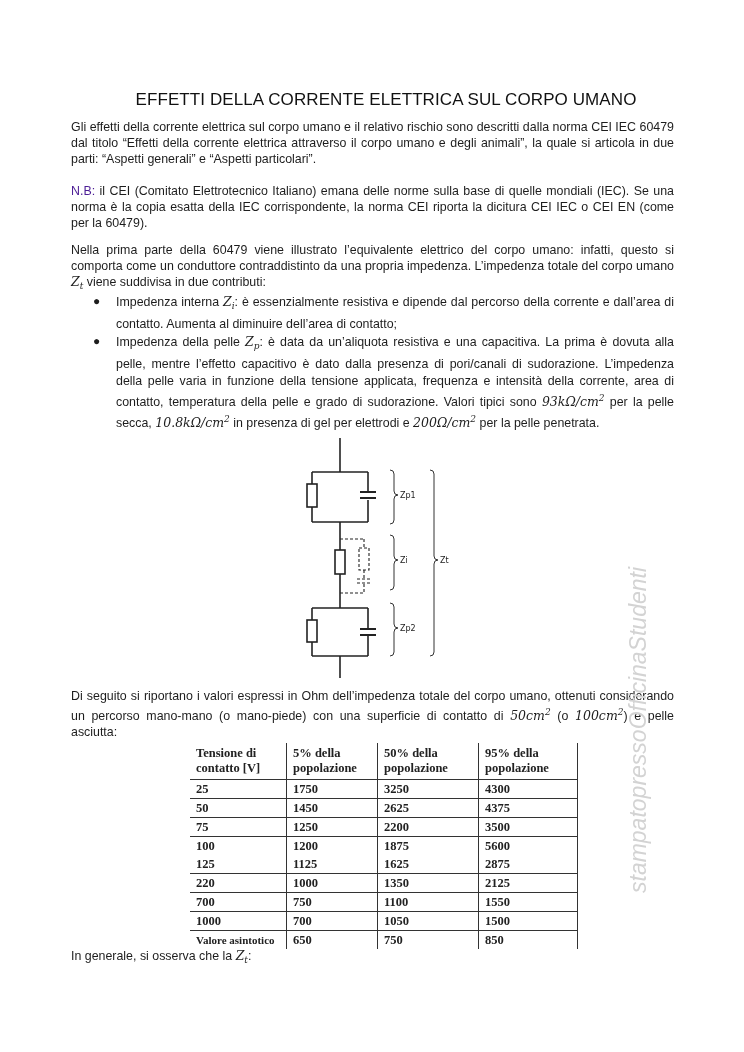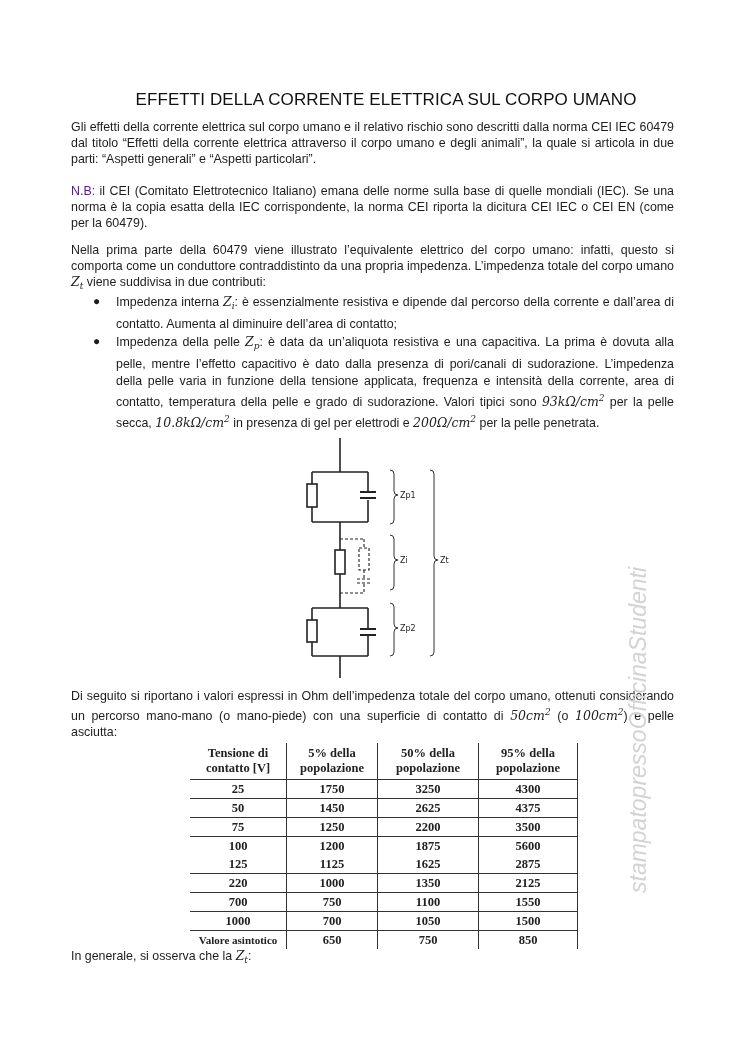--- a/index.html
+++ b/index.html
@@ -13,21 +13,21 @@
   .nb { color: #4c1d95; }
   .m { font-family: "DejaVu Serif", "Liberation Serif", serif; font-style: italic; font-size: 12.5px; }
   sub.m, sup.m { font-size: 9px; }
   .bullets { position: absolute; left: 71px; width: 603px; top: 293px; font-size: 12.4px; line-height: 17.2px;
              color: #1d1d1d; margin: 0; padding: 0; list-style: none; }
   .bullets li { position: relative; padding-left: 45px; text-align: justify; }
   .bullets li .dot { position: absolute; left: 22px; top: 0; font-size: 12px; }
   .diagram { position: absolute; left: 290px; top: 438px; width: 170px; height: 240px; }
   table.data { position: absolute; left: 190px; top: 743px; border-collapse: collapse;
                font-family: "Liberation Serif", "DejaVu Serif", serif; font-weight: bold; font-size: 12.5px; color: #222; }
-  table.data th, table.data td { text-align: center; padding: 0 6px; border-right: 1px solid #333; }
+  table.data th, table.data td { text-align: left; padding: 0 6px; border-right: 1px solid #333; }
   table.data th:last-child, table.data td:last-child { border-right: 1px solid #333; }
   table.data th { font-weight: bold; line-height: 15px; height: 36px; border-bottom: 1px solid #333; }
   table.data td { height: 18px; line-height: 18px; border-bottom: 1px solid #333; }
   table.data tr.nobottom td { border-bottom: none; }
   table.data tr.last td { border-bottom: none; }
   table.data td.small { font-size: 11px; }
   table.data th:first-child, table.data td:first-child { border-left: none; }
   .c1 { width: 84px; } .c2 { width: 78px; } .c3 { width: 88px; } .c4 { width: 86px; }
   .watermark { position: absolute; left: 618px; top: 540px; width: 40px; height: 380px; }
   .watermark span { position: absolute; left: 50%; top: 50%; transform: translate(-50%,-50%) rotate(-90deg);

